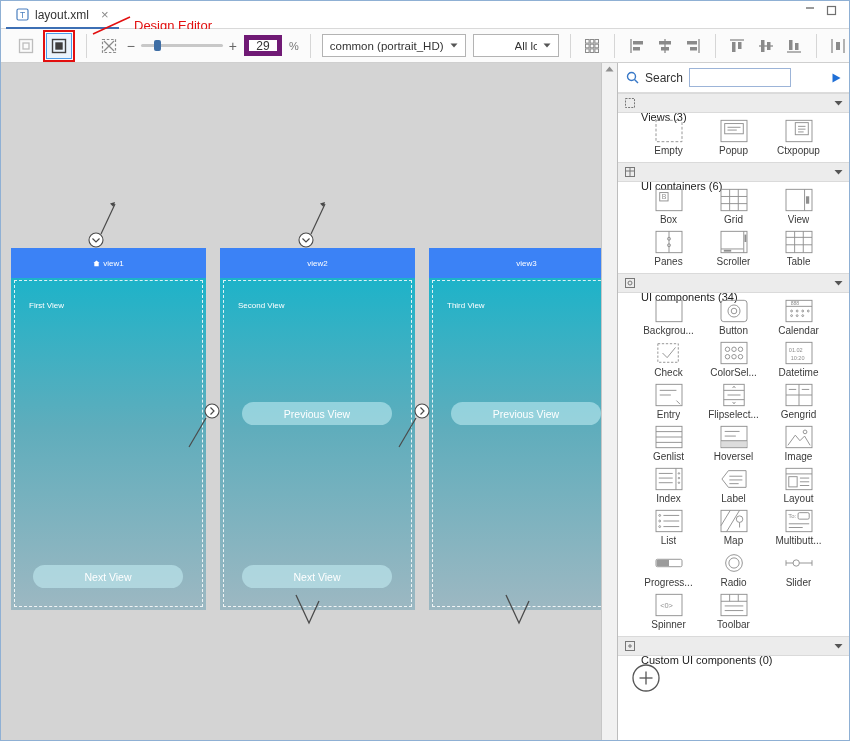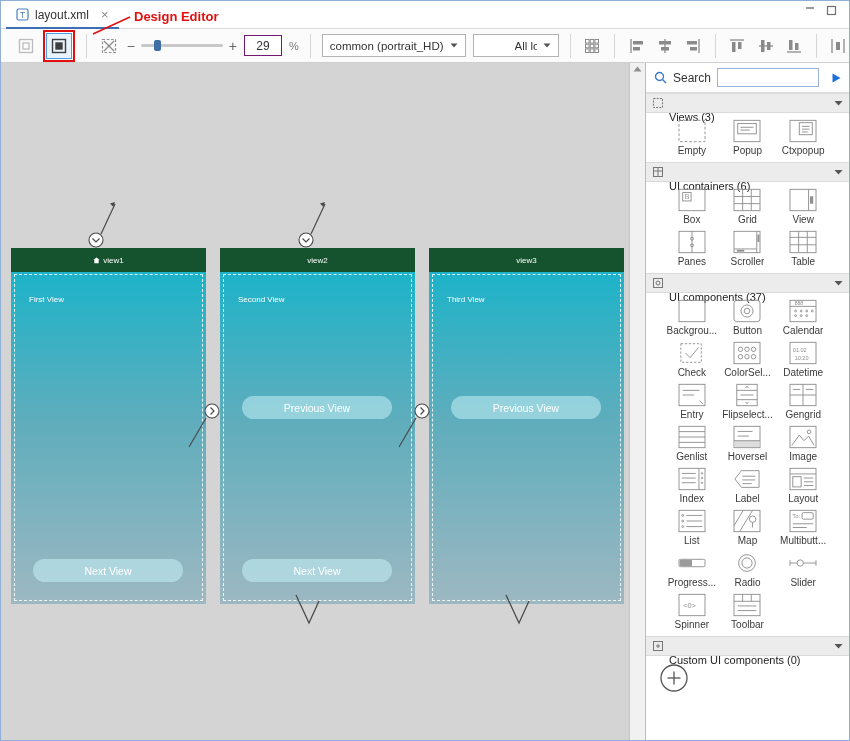--- a/index.html
+++ b/index.html
@@ -4,63 +4,63 @@
 <style>
   * { box-sizing: border-box; margin: 0; padding: 0; }
   body { background:#fff; font-family:"Liberation Sans", sans-serif; }
   .window { position:relative; width:850px; height:741px; border:1px solid #8fb0d4; background:#fff; overflow:hidden; }
 
   
   .tabbar { position:absolute; top:0; left:0; right:0; height:28px; background:#fff; border-bottom:1px solid #d9d9d9; }
   .tab { position:absolute; left:5px; top:1px; height:27px; display:flex; align-items:center; gap:6px; padding:0 10px; border-bottom:2px solid #3d6fb4; cursor:default; }
   .tab-label { font-size:12px; color:#333; }
   .tab-close { font-size:13px; color:#888; margin-left:6px; cursor:pointer; line-height:1; }
-  .annot-text { position:absolute; left:133px; top:8px; color:#e20f0f; font-size:13px; font-weight:700; }
+  .annot-text { position:absolute; left:133px; top:17px; color:#e20f0f; font-size:13px; font-weight:400; }
   .winctl { position:absolute; right:12px; top:4px; display:flex; gap:10px; }
   .winctl span { display:inline-flex; cursor:pointer; }
 
   
   .toolbar { position:absolute; top:28px; left:0; right:0; height:34px; background:#fbfbfb; border-bottom:1px solid #cfcfcf; display:flex; align-items:center; gap:7px; padding-left:14px; }
   .tbtn { width:26px; height:26px; border:1px solid transparent; background:transparent; display:flex; align-items:center; justify-content:center; padding:0; cursor:pointer; }
   .tbtn.selected { border:1px solid #4a9be8; background:#eaf4fd; }
   .redbox { border:2px solid #e20f0f; padding:1px; display:inline-flex; }
   .tsep { width:1px; height:24px; background:#d6d6d6; margin:0 4px; flex:none; }
   .zoomgrp { display:flex; align-items:center; gap:6px; }
   .zsign { font-size:14px; color:#666; cursor:pointer; line-height:1; }
   .ztrack { position:relative; width:82px; height:3px; background:#c8c8c8; border-radius:2px; }
   .zhandle { position:absolute; left:13px; top:-4px; width:7px; height:11px; background:#3f6ea5; border-radius:2px; cursor:pointer; }
-  .zoom-input { width:38px; height:21px; border:1px solid #701a75; font-size:12px; color:#333; text-align:center; font-family:"Liberation Sans",sans-serif; }
+  .zoom-input { width:38px; height:21px; border:5px solid #701a75; font-size:12px; color:#333; text-align:center; font-family:"Liberation Sans",sans-serif; }
   .zunit { font-size:11px; color:#777; }
   .dd { height:23px; border:1px solid #b3b3b3; background:#fff; display:flex; align-items:center; padding:0 7px; gap:6px; cursor:pointer; }
   .dd1 { width:160px; }
   .dd2 { width:86px;padding-left:41px; }
   .dd-text { font-size:11.5px; color:#333; flex:1; white-space:nowrap; overflow:hidden; }
   .dd-caret { display:inline-flex; flex:none; }
 
   
   .annot-arrow { position:absolute; left:0; top:0; width:300px; height:70px; pointer-events:none; z-index:30; }
 
   
   .main { position:absolute; top:62px; left:0; right:0; bottom:0; display:flex; }
   .canvas { position:relative; flex:1; background:#d4d4d4; overflow:hidden; }
   .views-host { position:absolute; inset:0; }
   .connectors { position:absolute; left:0; top:0; }
 
   .phone-view { position:absolute; top:185px; width:195px; height:345px; }
-  .view-header { height:24px; background:#14532d; display:flex; align-items:center; justify-content:center; gap:3px; color:#fff; font-size:8px; }
+  .view-header { height:30px; background:#3b82f6; display:flex; align-items:center; justify-content:center; gap:3px; color:#fff; font-size:8px; }
   .view-body { position:relative; height:332px; background:linear-gradient(#1db3c9, #5fadbc 45%, #9db8c2); }
   .view-dash { position:absolute; left:3px; right:3px; top:2px; bottom:3px; border:1px dashed rgba(255,255,255,0.85); pointer-events:none; }
   .view-caption { position:absolute; left:18px; top:23px; color:#fff; font-size:8px; }
   .view-btn { position:absolute; left:22px; width:150px; height:23px; border-radius:12px; background:rgba(198,240,245,0.55); color:#fff; font-size:10.5px; display:flex; align-items:center; justify-content:center; cursor:pointer; }
 
   .vscroll { width:16px; background:#f1f1f1; border-left:1px solid #c6c6c6; position:relative; flex:none; }
   .scroll-up { position:absolute; top:3px; left:0; right:0; display:flex; justify-content:center; cursor:pointer; }
 
   
-  .palette { width:204px; background:#fff; border-left:1px solid #bdbdbd; display:flex; flex-direction:column; overflow:hidden; flex:none; }
+  .palette { width:232px; background:#fff; border-left:1px solid #bdbdbd; display:flex; flex-direction:column; overflow:hidden; flex:none; }
   .search-row { display:flex; align-items:center; gap:6px; padding:0 8px; height:30px; border-bottom:1px solid #dcdcdc; flex:none; }
   .search-label { font-size:12px; color:#333; }
   .search-input { width:102px; height:19px; border:1px solid #9cb4d8; font-size:11px; padding:0 4px; font-family:"Liberation Sans",sans-serif; }
   .search-go { margin-left:auto; display:inline-flex; cursor:pointer; }
   .psections { flex:1; overflow:hidden; }
   .psec-header { height:20px; background:#ececec; border-top:1px solid #dadada; border-bottom:1px solid #dadada; display:flex; align-items:center; gap:5px; padding:0 6px; font-size:11px; color:#222; cursor:pointer; }
   .psec-title { flex:1;margin-top:28px; }
   .psec-caret { display:inline-flex; }
   .psec-grid { display:grid; grid-template-columns:repeat(3,1fr); padding:3px 18px 4px; background:#fff; }
   .pitem { display:flex; flex-direction:column; align-items:center; gap:1px; padding:2px 0; cursor:pointer; }
@@ -436,21 +436,21 @@
               <span class="pitem-label">Table</span>
             </div>
           </div>
           <div class="psec-header">
             <span class="psec-icon" style="display:inline-flex">
               <svg width="12" height="12" viewBox="0 0 12 12">
                 <rect x="1.5" y="1.5" width="9" height="9" fill="none" stroke="#777"></rect>
                 <circle cx="6" cy="6" r="2" fill="none" stroke="#777"></circle>
               </svg>
             </span>
-            <span class="psec-title">UI components (37)</span>
+            <span class="psec-title">UI components (34)</span>
             <span class="psec-caret">
               <svg width="9" height="6" viewBox="0 0 9 6">
                 <path d="M0.5 1 L8.5 1 L4.5 5.5 Z" fill="#555"></path>
               </svg>
             </span>
           </div>
           <div class="psec-grid">
             <div class="pitem">
               <span class="pitem-icon">
                 <svg viewBox="0 0 36 28" width="34" height="26" fill="none" stroke="#8f8f8f" stroke-width="1">

